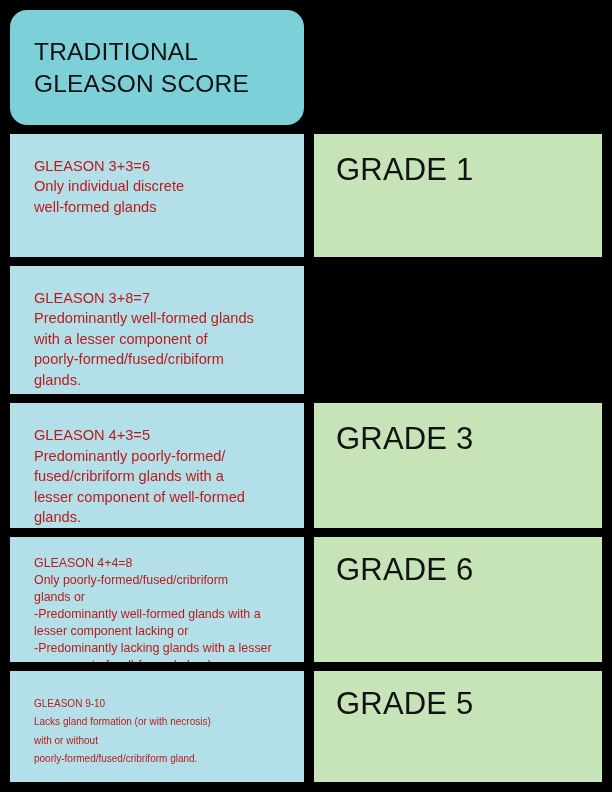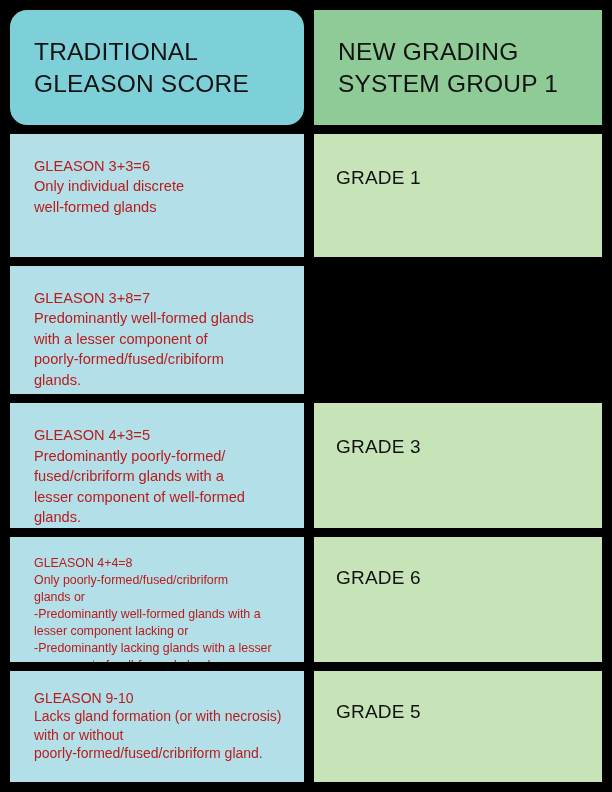--- a/index.html
+++ b/index.html
@@ -87,52 +87,47 @@
     line-height: 20.5px;
   }
 
   .desc-sm {
     font-size: 12.4px;
     line-height: 17px;
     padding-top: 18px;
   }
 
   .desc-md {
-    font-size: 14px;
+    font-size: 10px;
     line-height: 18.5px;
-    padding-top: 18px;
+    padding-top: 24px;
   }
 
   .grade {
     padding: 20px 1px 0 22px;
-    font-size: 19px;
+    font-size: 31px;
     line-height: 32px;
     font-weight: 400;
     letter-spacing: 0.2px;
     color: #121212;
-    margin-top: 8px;
   }
 
   .grade-sm {
     padding-top: 17px;
   }
 </style>
 </head>
 <body>
 
 <div class="table-wrap">
 
   <div class="row row-header">
     <div class="cell cell-left">
       <div class="header-text">TRADITIONAL
 GLEASON SCORE</div>
-    </div>
-    <div class="cell cell-right">
-      <div class="header-text">NEW GRADING
-SYSTEM GROUP 1</div>
     </div>
   </div>
 
   <div class="row row-1">
     <div class="cell cell-left">
       <div class="desc desc-lg">GLEASON 3+3=6
 Only individual discrete
 well-formed glands</div>
     </div>
     <div class="cell cell-right">

